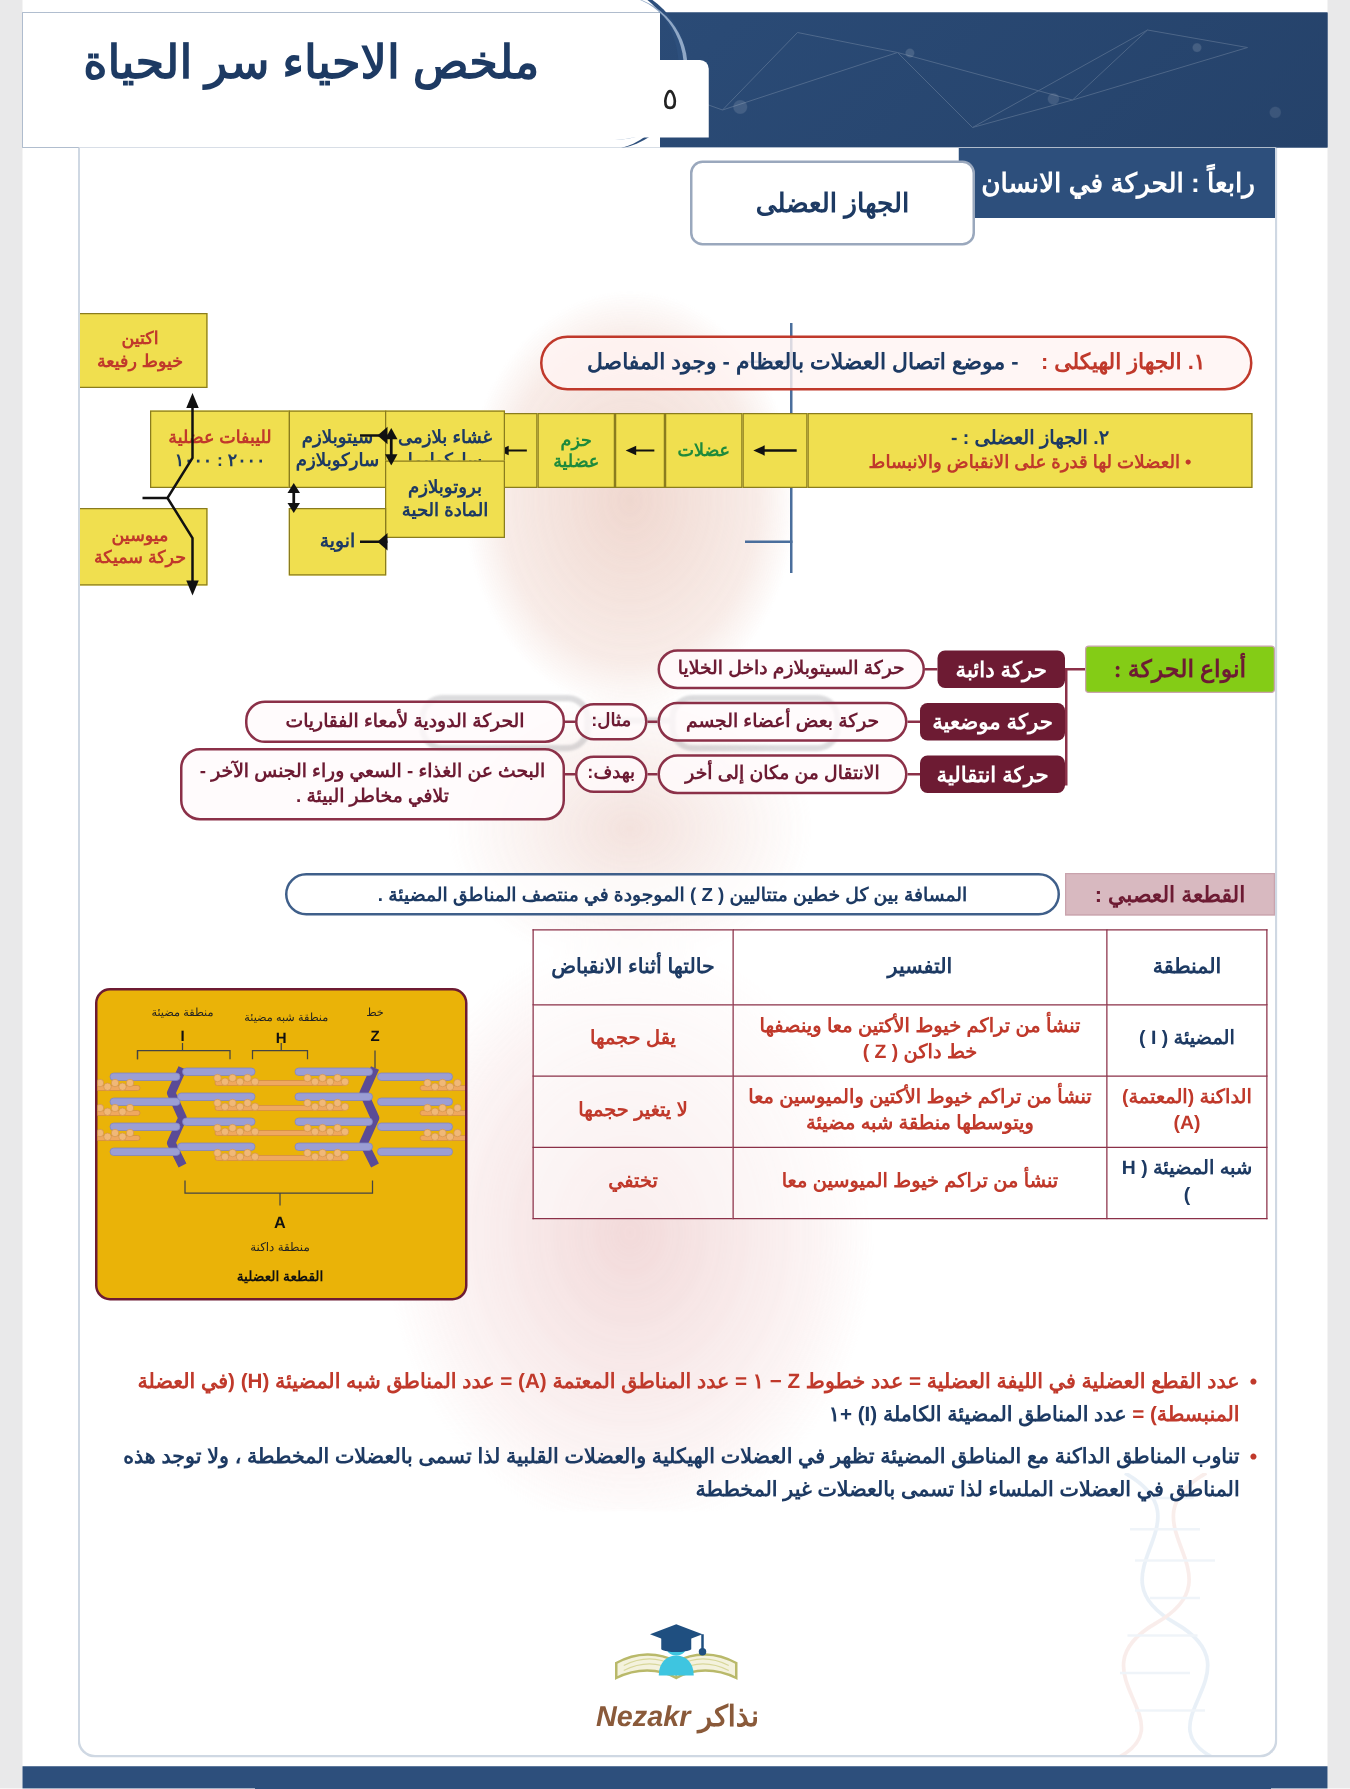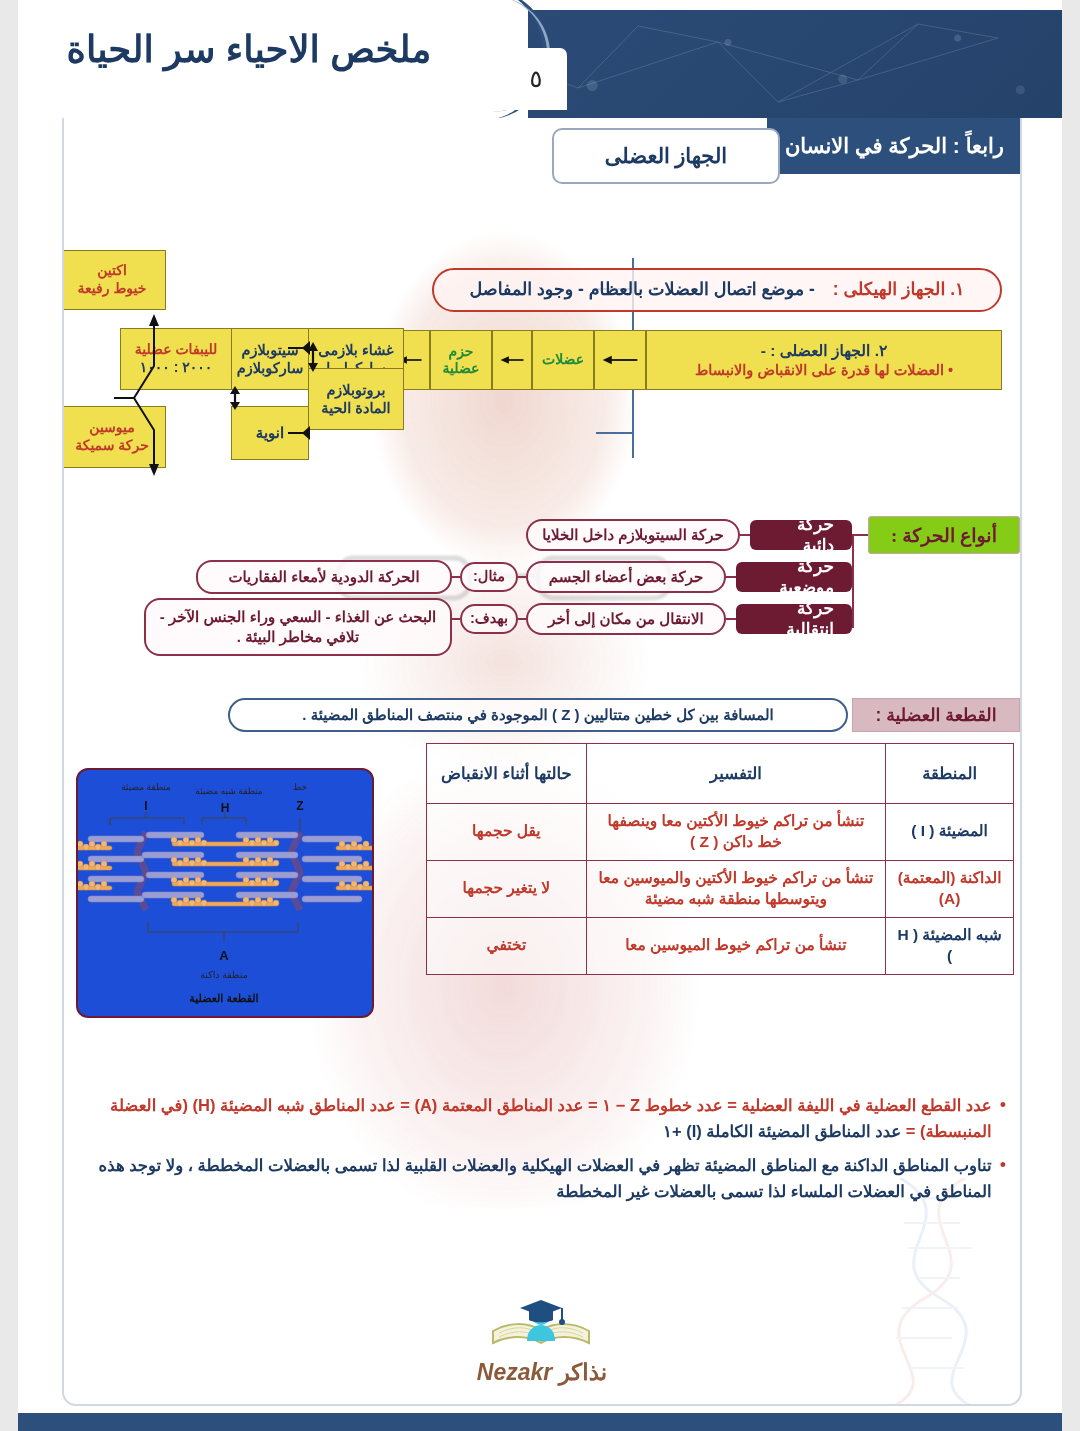--- a/index.html
+++ b/index.html
@@ -82,24 +82,24 @@
   }
 
   
   .secTab{
     position:absolute; right:-2px; top:0; height:56px; padding:0 18px;
     background:#2d4f7c; color:#fff; border-radius:0 0 0 12px;
     display:flex; align-items:center; font-size:21px; font-weight:bold;
     white-space:nowrap;
   }
   .subTab{
-    position:absolute; right:240px; top:10px; width:228px; height:56px;
+    position:absolute; right:240px; top:10px; width:228px; height:68px;
     background:#fff; border:2px solid #9aa8bd; border-radius:10px;
     display:flex; align-items:center; justify-content:center;
-    font-size:21px; font-weight:bold; color:#1d3a63;font-family:Liberation Serif, serif;
+    font-size:21px; font-weight:bold; color:#1d3a63;
   }
 
   
   .introBox{
     position:absolute; right:0px; top:94px; width:390px; height:46px;
     border:2px solid #4a6e9c; border-radius:22px; background:rgba(255,255,255,.72);
     display:flex; align-items:center; justify-content:center;
     font-size:19px; color:#24384f; font-weight:600;
   }
   .connV{position:absolute;background:#4a6e9c;}
@@ -147,21 +147,21 @@
   
   .typesHdr{
     position:absolute; right:0px; top:398px; width:152px; height:38px;
     background:#84cc16; border:1px solid #c9a3ad; border-radius:3px;
     display:flex; align-items:center; justify-content:center;
     font-size:19px; font-weight:bold; color:#6d1b33;font-family:Liberation Serif, serif;
   }
   .pill{
     position:absolute; background:#6d1b33; color:#fff; border-radius:6px;
     display:flex; align-items:center; justify-content:center;
-    font-size:17px; font-weight:bold; padding:0 18px; height:30px;
+    font-size:17px; font-weight:bold; padding:0 8px; height:30px;
   }
   .rbox{
     position:absolute; border:2px solid #8b3048; border-radius:16px;
     background:rgba(255,250,251,.80); color:#6d1b33; font-weight:bold;
     display:flex; align-items:center; justify-content:center;
     text-align:center; padding:3px 9px; line-height:1.35;
   }
   .mline{position:absolute;background:#8b3048;}
 
   
@@ -191,22 +191,22 @@
   table.zones th{font-size:16.5px;font-weight:bold;color:#1d3a63;height:60px;}
   table.zones td{font-size:15.5px;font-weight:bold;}
   table.zones td.zone{color:#1d3a63;width:128px;}
   table.zones td.expl{color:#c0392b;width:300px;}
   table.zones td.state{color:#c0392b;width:160px;}
   table.zones tr.r2 td.zone, table.zones tr.r2 td.expl, table.zones tr.r2 td.state{color:#c0392b;}
   table.zones tr.r2 td.zone{color:#c0392b;}
 
   
   .figure{
-    position:absolute; left:12px; top:650px; width:298px; height:250px;
-    border:2px solid #6d1b33; border-radius:12px; background:#1d4ed8;
+    position:absolute; left:12px; top:672px; width:298px; height:250px;
+    border:2px solid #6d1b33; border-radius:12px; background:#eab308;
     overflow:hidden;
   }
 
   
   .bullets{
     position:absolute; right:14px; top:975px; width:928px;
     direction:rtl; text-align:right;
   }
   .bullets .bl{display:flex; gap:8px; margin-bottom:9px; font-size:16.5px; line-height:1.55;}
   .bullets .dot{color:#c0392b; font-size:18px; line-height:1.4;}
@@ -395,21 +395,21 @@
     <div class="rbox" style="right:568px; top:442px; width:256px; height:34px; font-size:15px;">الحركة الدودية لأمعاء الفقاريات</div>
 
     <div class="pill" style="right:168px; top:486px; width:116px;">حركة انتقالية</div>
     <div class="mline" style="right:284px; top:500px; width:10px; height:2px;"></div>
     <div class="rbox" style="right:294px; top:485px; width:200px; height:32px; font-size:15px;">الانتقال من مكان إلى أخر</div>
     <div class="mline" style="right:494px; top:500px; width:8px; height:2px;"></div>
     <div class="rbox" style="right:502px; top:486px; width:58px; height:30px; font-size:14.5px;">بهدف:</div>
     <div class="mline" style="right:560px; top:500px; width:8px; height:2px;"></div>
     <div class="rbox" style="right:568px; top:480px; width:308px; height:58px; font-size:15px;">البحث عن الغذاء - السعي وراء الجنس الآخر - تلافي مخاطر البيئة .</div>
 
-    <div class="defHdr">القطعة العضلية :</div>
+    <div class="defHdr">القطعة العصبي :</div>
     <div class="defBox">المسافة بين كل خطين متتاليين ( Z ) الموجودة في منتصف المناطق المضيئة .</div>
 
     <table class="zones">
       <thead>
         <tr>
           <th>المنطقة</th>
           <th>التفسير</th>
           <th>حالتها أثناء الانقباض</th>
         </tr>
       </thead>

